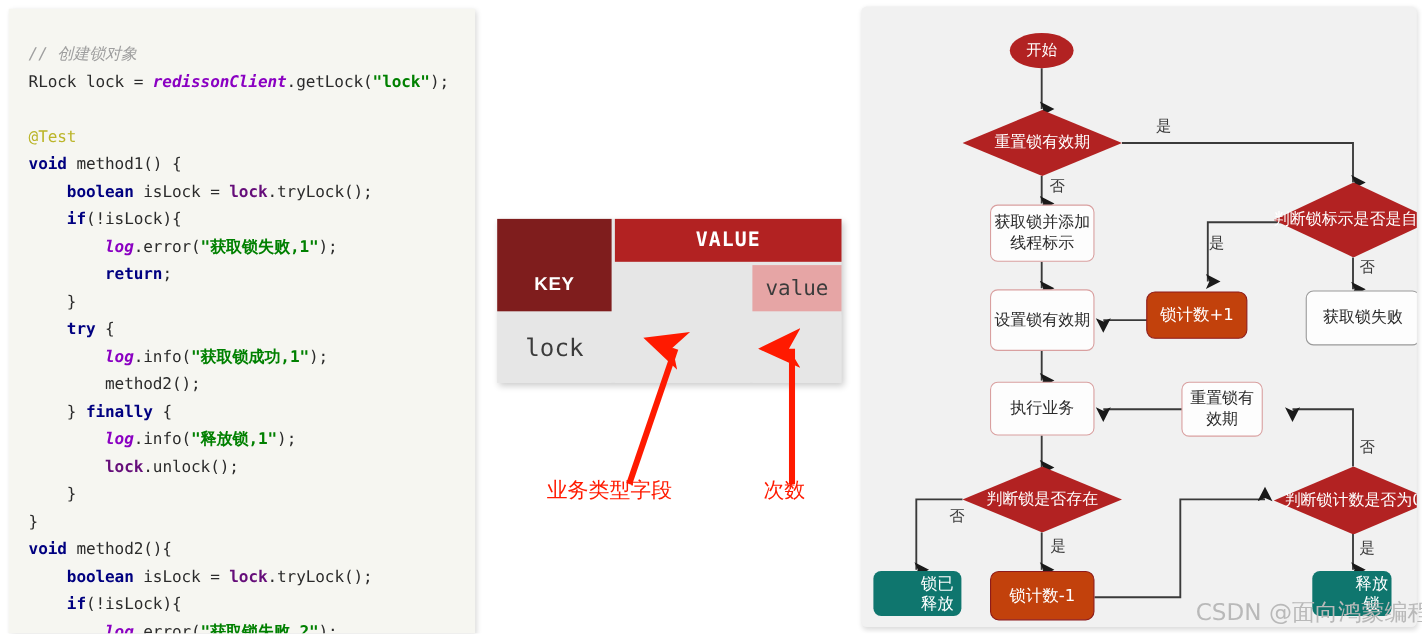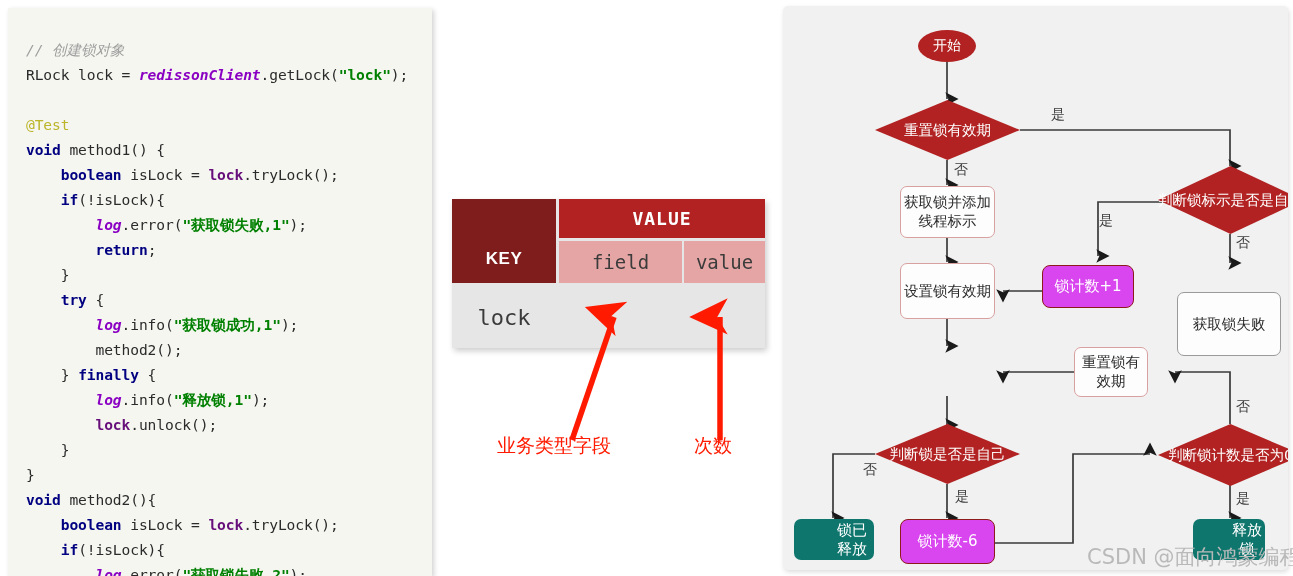--- a/index.html
+++ b/index.html
@@ -173,21 +173,21 @@
     display: flex; align-items: center; justify-content: center;
     text-align: center;
     font-size: 14.5px;
     line-height: 19px;
     font-family: "DejaVu Sans", sans-serif;
   }
   .f-box-gray {
     border: 1.4px solid #9a9a9a;
   }
   .f-redbox {
-    background: #d946ef;
+    background: #c2410c;
     border: 1.4px solid #8e1b1b;
     border-radius: 8px;
     color: #ffffff;
     display: flex; align-items: center; justify-content: center;
     text-align: center;
     font-size: 15px;
     font-family: "DejaVu Sans", sans-serif;
   }
   .f-graybox {
     background: #0f766e;
@@ -231,21 +231,20 @@
 </head>
 <body>
 
 <div id="code-panel">
   <pre id="code-block"><span class="cl"><span class="c-comment">// 创建锁对象</span></span><span class="cl"><span class="c-plain">RLock lock = </span><span class="c-field">redissonClient</span><span class="c-plain">.getLock(</span><span class="c-str">"lock"</span><span class="c-plain">);</span></span><span class="cl"> </span><span class="cl"><span class="c-anno">@Test</span></span><span class="cl"><span class="c-kw">void</span><span class="c-plain"> method1() {</span></span><span class="cl"><span class="c-plain">    </span><span class="c-kw">boolean</span><span class="c-plain"> isLock = </span><span class="c-var">lock</span><span class="c-plain">.tryLock();</span></span><span class="cl"><span class="c-plain">    </span><span class="c-kw">if</span><span class="c-plain">(!isLock){</span></span><span class="cl"><span class="c-plain">        </span><span class="c-field">log</span><span class="c-plain">.error(</span><span class="c-str">"获取锁失败,1"</span><span class="c-plain">);</span></span><span class="cl"><span class="c-plain">        </span><span class="c-kw">return</span><span class="c-plain">;</span></span><span class="cl"><span class="c-plain">    }</span></span><span class="cl"><span class="c-plain">    </span><span class="c-kw">try</span><span class="c-plain"> {</span></span><span class="cl"><span class="c-plain">        </span><span class="c-field">log</span><span class="c-plain">.info(</span><span class="c-str">"获取锁成功,1"</span><span class="c-plain">);</span></span><span class="cl"><span class="c-plain">        method2();</span></span><span class="cl"><span class="c-plain">    } </span><span class="c-kw">finally</span><span class="c-plain"> {</span></span><span class="cl"><span class="c-plain">        </span><span class="c-field">log</span><span class="c-plain">.info(</span><span class="c-str">"释放锁,1"</span><span class="c-plain">);</span></span><span class="cl"><span class="c-plain">        </span><span class="c-var">lock</span><span class="c-plain">.unlock();</span></span><span class="cl"><span class="c-plain">    }</span></span><span class="cl"><span class="c-plain">}</span></span><span class="cl"><span class="c-kw">void</span><span class="c-plain"> method2(){</span></span><span class="cl"><span class="c-plain">    </span><span class="c-kw">boolean</span><span class="c-plain"> isLock = </span><span class="c-var">lock</span><span class="c-plain">.tryLock();</span></span><span class="cl"><span class="c-plain">    </span><span class="c-kw">if</span><span class="c-plain">(!isLock){</span></span><span class="cl"><span class="c-plain">        </span><span class="c-field">log</span><span class="c-plain">.error(</span><span class="c-str">"获取锁失败,2"</span><span class="c-plain">);</span></span></pre>
 </div>
 
 <div id="kv-table">
   <div id="kv-key">KEY</div>
   <div id="kv-value-head">VALUE</div>
-  <div id="kv-field-head">field</div>
   <div id="kv-value-sub-head">value</div>
   <div id="kv-row-key">lock</div>
   <div id="kv-row-field"></div>
   <div id="kv-row-value"></div>
 </div>
 
 <svg id="annot-svg" viewBox="0 0 345 290">
   <defs>
     <marker id="redhead" markerWidth="7" markerHeight="7" refX="3.2" refY="5.6" orient="auto">
       <path d="M3.2,0 L6.6,7 L3.2,5.1 L0,7 Z" fill="#ff1a00"></path>
@@ -313,38 +312,39 @@
 
   <div class="fnode f-box" style="left:117px; top:257px; width:95px; height:56px;">设置锁有效期</div>
 
   <div class="f-diamond-wrap" style="left:375px; top:160px; width:145px; height:68px;">
     <div class="f-diamond-shape"></div>
     <div class="f-diamond-text">判断锁标示是否是自己</div>
   </div>
 
   <div class="fnode f-redbox" style="left:259px; top:259px; width:92px; height:43px;">锁计数+1</div>
 
-  <div class="fnode f-box f-box-gray" style="left:394px; top:258px; width:104px; height:64px;margin-top:28px;">获取锁失败</div>
-
+  <div class="fnode f-box f-box-gray" style="left:404px; top:258px; width:104px; height:50px;">获取锁失败</div>
+
+  <div class="fnode f-box" style="left:117px; top:341px; width:95px; height:49px;">执行业务</div>
 
   <div class="fnode f-box" style="left:291px; top:341px; width:74px; height:50px;">重置锁有效期</div>
 
   <div class="f-diamond-wrap" style="left:92px; top:418px; width:145px; height:60px;">
     <div class="f-diamond-shape"></div>
-    <div class="f-diamond-text">判断锁是否是自己</div>
+    <div class="f-diamond-text">判断锁是否存在</div>
   </div>
 
   <div class="f-diamond-wrap" style="left:375px; top:418px; width:145px; height:62px;">
     <div class="f-diamond-shape"></div>
     <div class="f-diamond-text">判断锁计数是否为0</div>
   </div>
 
   <div class="fnode f-graybox" style="left:11px; top:513px; width:80px; height:41px;">锁已释放</div>
 
-  <div class="fnode f-redbox" style="left:117px; top:513px; width:95px; height:45px;">锁计数-6</div>
+  <div class="fnode f-redbox" style="left:117px; top:513px; width:95px; height:45px;">锁计数-1</div>
 
   <div class="fnode f-graybox" style="left:410px; top:513px; width:72px; height:41px;">释放锁</div>
 
   <div class="f-edge-label" style="left:268px; top:100px;">是</div>
   <div class="f-edge-label" style="left:171px; top:155px;">否</div>
   <div class="f-edge-label" style="left:316px; top:206px;">是</div>
   <div class="f-edge-label" style="left:453px; top:228px;">否</div>
   <div class="f-edge-label" style="left:80px;  top:455px;">否</div>
   <div class="f-edge-label" style="left:172px; top:482px;">是</div>
   <div class="f-edge-label" style="left:453px; top:392px;">否</div>

